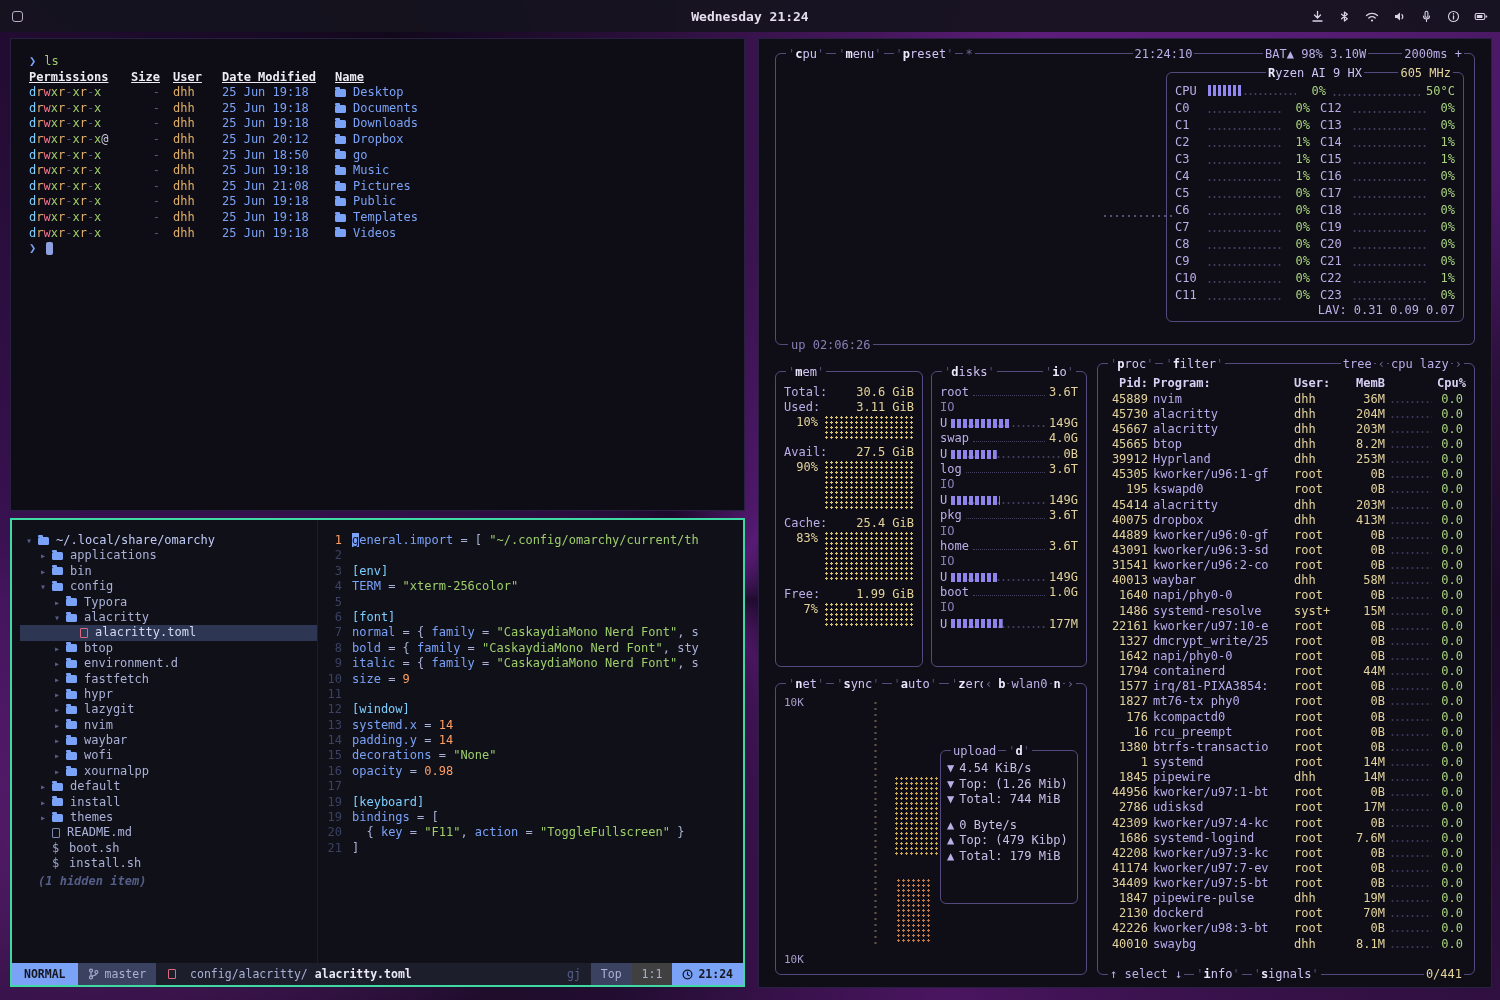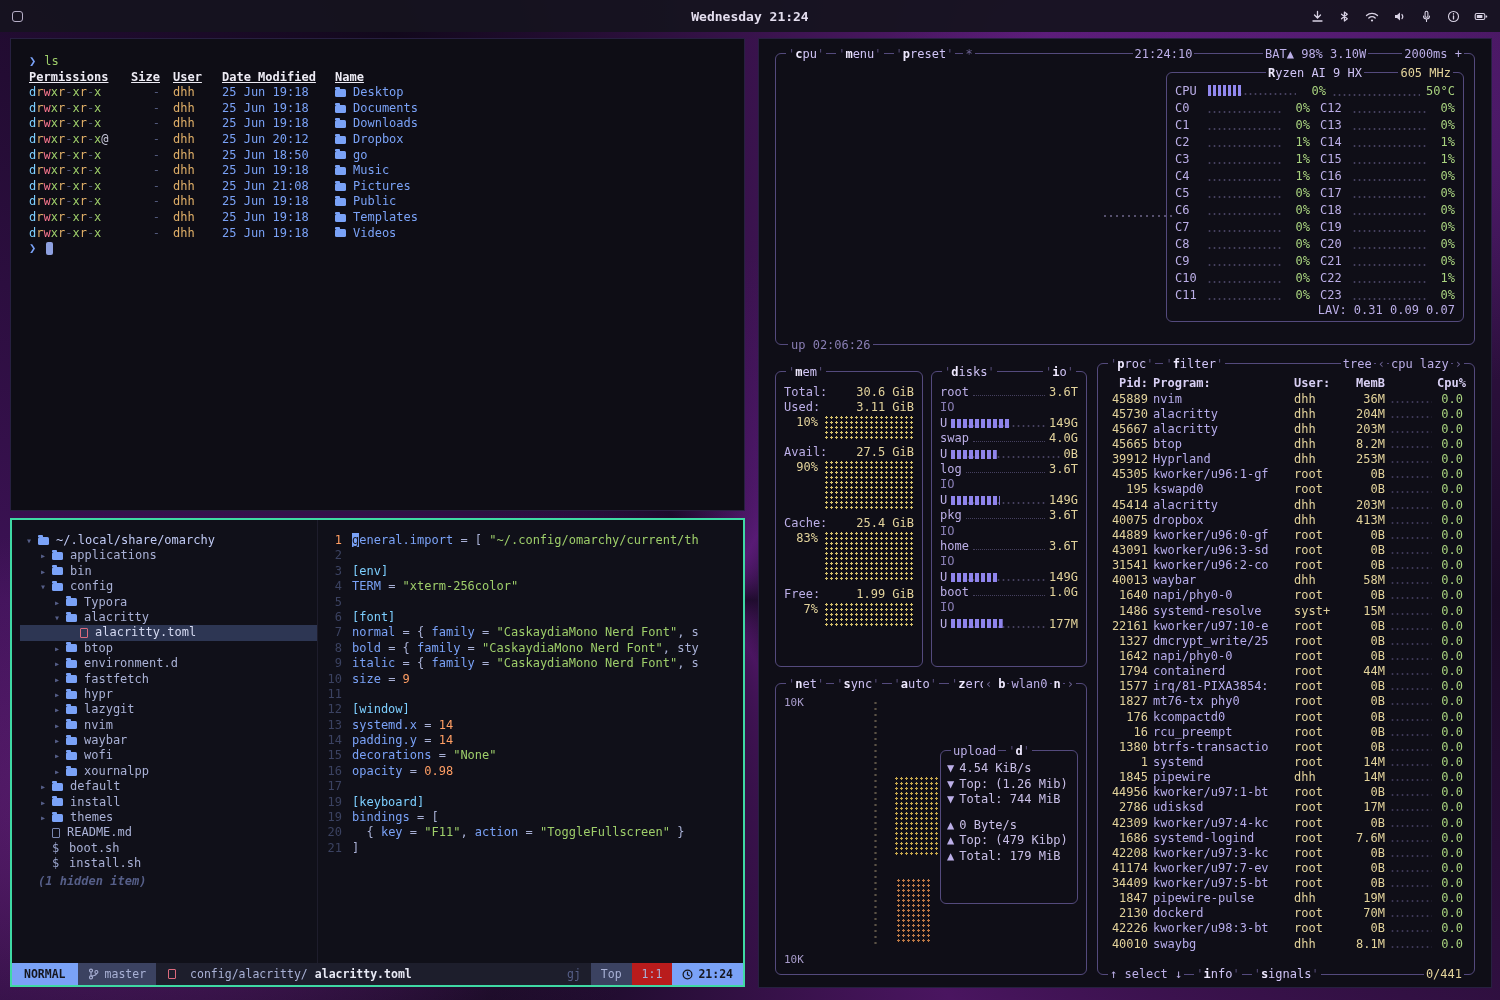--- a/index.html
+++ b/index.html
@@ -61,21 +61,21 @@
   .tk-key{color:#7aa2f7}.tk-op{color:#a9b1d6}.tk-str{color:#9ece6a}.tk-num{color:#ff9e64}.tk-sec{color:#7dcfff}
   .tk-cur{background:#7aa2f7;color:#15161e}
   .statusline { height:22px; background:#1d1e2c; display:flex; align-items:center; font-size:11.5px; color:#a9b1d6; overflow:hidden; }
   .sl-mode { background:#7aa2f7; color:#15161e; font-weight:bold; padding:0 12px; height:100%; display:flex; align-items:center; }
   .sl-git { background:#3b4261; padding:0 10px; height:100%; display:flex; gap:6px; align-items:center; }
   .sl-file { padding:0 12px; display:flex; gap:7px; align-items:center; }
   .sl-file b { color:#e8eaf5; }
   .sl-spacer { flex:1; }
   .sl-keys { color:#565f89; padding:0 10px; }
   .sl-chip { background:#3b4261; padding:0 10px; height:100%; display:flex; align-items:center; }
-  .sl-chip2 { background:#b91c1c; padding:16px 10px; height:100%; display:flex; align-items:center; }
+  .sl-chip2 { background:#404040; padding:16px 10px; height:100%; display:flex; align-items:center; }
   .sl-time { background:#7aa2f7; color:#15161e; font-weight:bold; padding:0 10px; height:100%; display:flex; gap:5px; align-items:center; }
   
   .bbox { border:1px solid #544a7d; border-radius:6px; position:relative; }
   .lab { background:#0f0e17; padding:0 2px; display:inline-block; }
   .q { color:#564d7a; } .hk { color:#cfc3f5; display:inline-block; } .hk::first-letter { color:#efe9ff; font-weight:bold; }
   .blav { color:#bcafe8; } .bval { color:#e3d39b; } .bgreen { color:#a9d37f; } .bdim { color:#6d6394; }
   .btitle { position:absolute; top:-8px; left:10px; display:flex; align-items:center; gap:8px; height:15px; }
   .btitle-r { position:absolute; top:-8px; right:10px; display:flex; align-items:center; gap:2px; height:15px; }
   .btitle-b { position:absolute; bottom:-8px; left:10px; display:flex; gap:10px; height:15px; }
   .btitle-br { position:absolute; bottom:-8px; right:10px; height:15px; }

